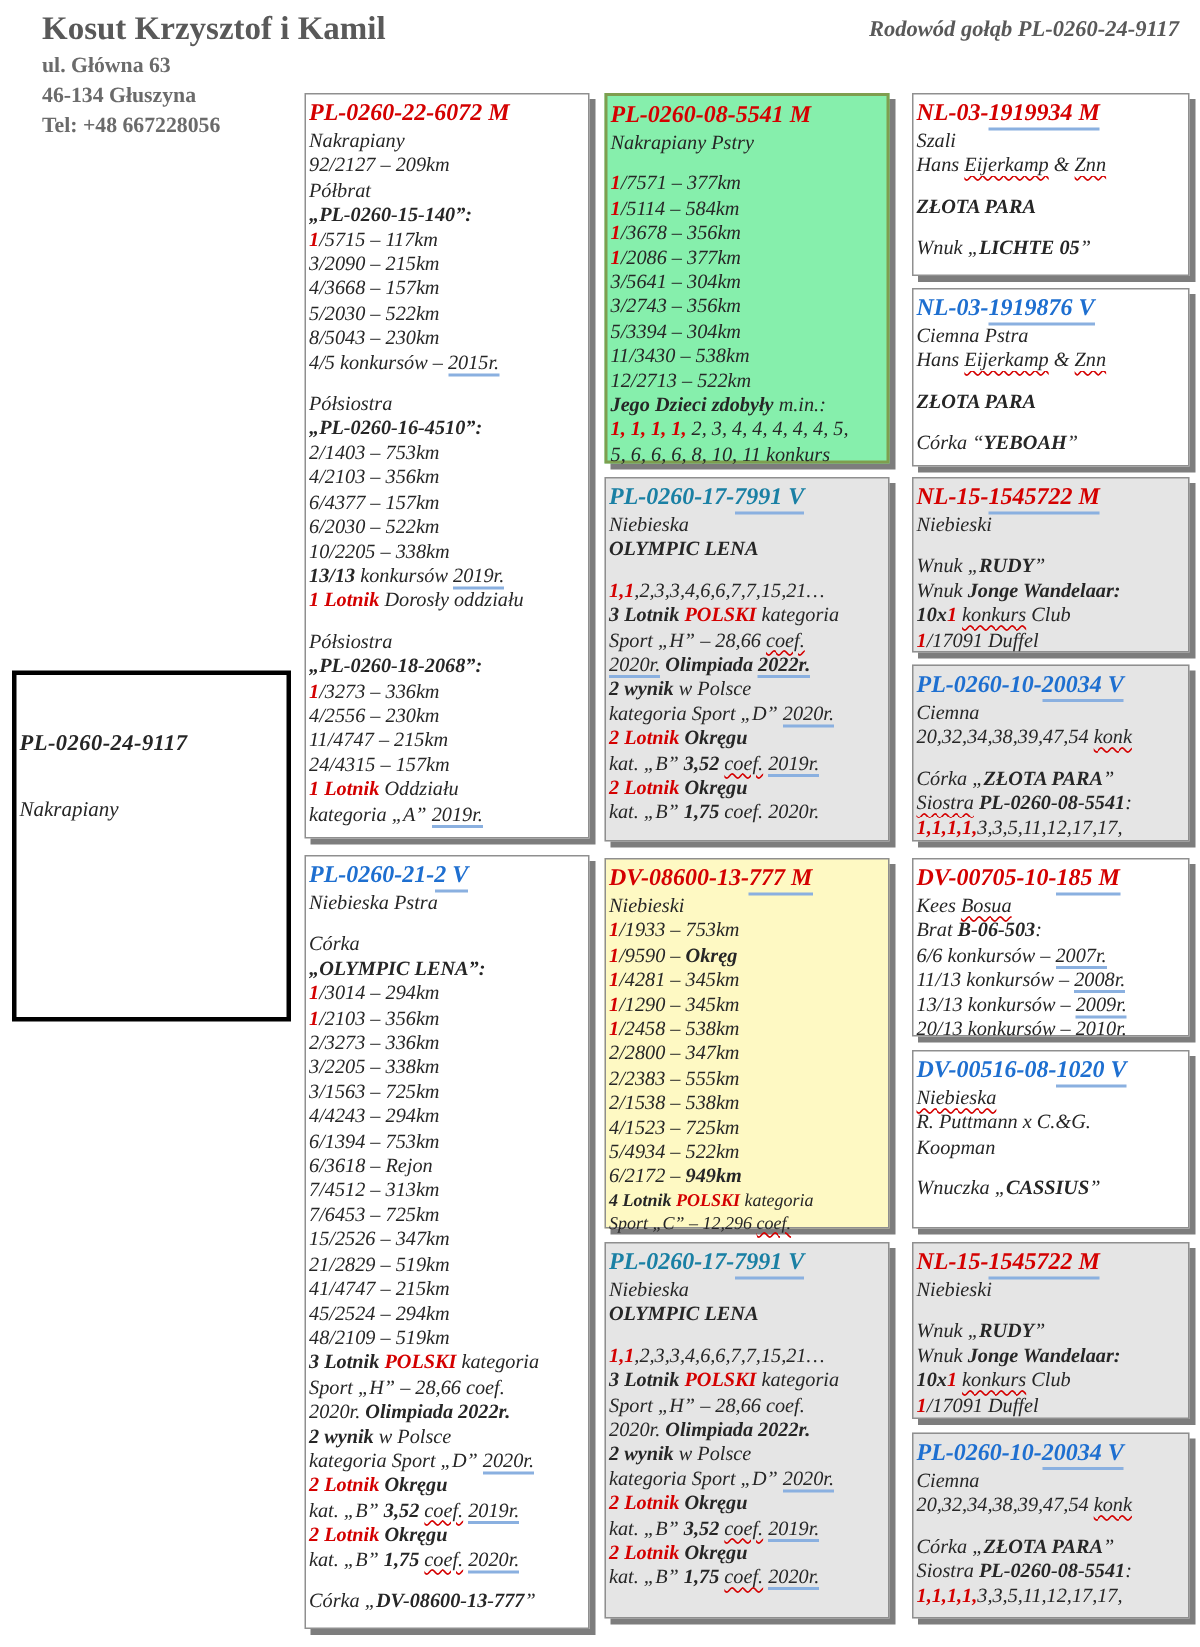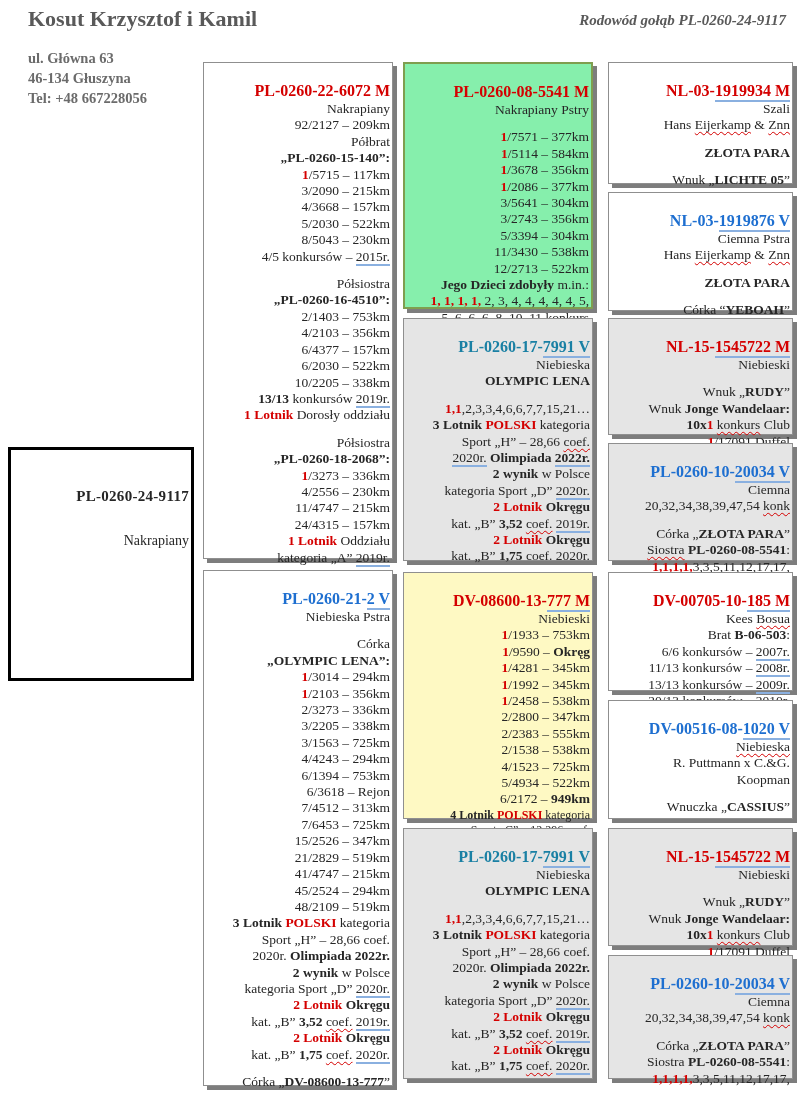--- a/index.html
+++ b/index.html
@@ -2,25 +2,25 @@
 <html><head>
 <meta charset="utf-8">
 <style>
   html,body{margin:0;padding:0;}
   body{
     width:800px;height:1098px;position:relative;background:#ffffff;
     font-family:"Liberation Serif", serif;color:#262626;overflow:hidden;
   }
   
   .owner-name{position:absolute;left:28px;top:6px;font-size:22px;font-weight:bold;color:#595959;}
-  .owner-line{position:absolute;left:28px;font-size:14.5px;font-weight:bold;color:#6b6b6b;margin-top:14px;}
+  .owner-line{position:absolute;left:28px;font-size:14.5px;font-weight:bold;color:#6b6b6b;}
   .doc-title{position:absolute;right:14px;top:12px;font-size:15px;font-weight:bold;font-style:italic;color:#595959;}
   
   .bx{position:absolute;box-sizing:border-box;background:#fff;border:1px solid #8f8f8f;
-      box-shadow:4px 4px 0 #7d7d7d;text-align:right;padding:18px 2px;}
+      box-shadow:4px 4px 0 #7d7d7d;text-align:left;padding:3px 2px;font-style:italic;}
   .bx-title{font-size:16px;font-weight:bold;line-height:20px;white-space:nowrap;}
   .tc-red .bx-title{color:#d40000;}
   .tc-blue .bx-title{color:#1e6fd0;}
   .tc-teal .bx-title{color:#1a80a4;}
   .ln{font-size:13.5px;line-height:16.4px;white-space:nowrap;}
   .ln.gap{height:11px;line-height:11px;}
   .ln.sm{font-size:12px;line-height:15px;}
   span.b{font-weight:bold;}
   span.r{color:#d40000;font-weight:bold;}
   span.u{border-bottom:2px solid #8ab0e0;}
@@ -159,21 +159,21 @@
       <div class="ln"><span>kat. „B” </span><span class="b">1,75</span><span> coef. 2020r.</span></div>
     </div>
   </div>
 <div class="bx c3 cyan tc-red" style="top:572px;height:247px;">
     <div class="bx-title"><span>DV-08600-13-</span><span class="tu">777 M</span></div>
     <div class="bx-body">
       <div class="ln"><span>Niebieski</span></div>
       <div class="ln"><span class="r">1</span><span>/1933 – 753km</span></div>
       <div class="ln"><span class="r">1</span><span>/9590 – </span><span class="b">Okręg</span></div>
       <div class="ln"><span class="r">1</span><span>/4281 – 345km</span></div>
-      <div class="ln"><span class="r">1</span><span>/1992 – 345km</span></div>
+      <div class="ln"><span class="r">1</span><span>/1290 – 345km</span></div>
       <div class="ln"><span class="r">1</span><span>/2458 – 538km</span></div>
       <div class="ln"><span>2/2800 – 347km</span></div>
       <div class="ln"><span>2/2383 – 555km</span></div>
       <div class="ln"><span>2/1538 – 538km</span></div>
       <div class="ln"><span>4/1523 – 725km</span></div>
       <div class="ln"><span>5/4934 – 522km</span></div>
       <div class="ln"><span>6/2172 – </span><span class="b">949km</span></div>
       <div class="ln sm"><span class="b">4 Lotnik </span><span class="r">POLSKI</span><span> kategoria</span></div>
       <div class="ln sm"><span>Sport „C” – 12,296 </span><span class="sq">coef.</span></div>
     </div>

